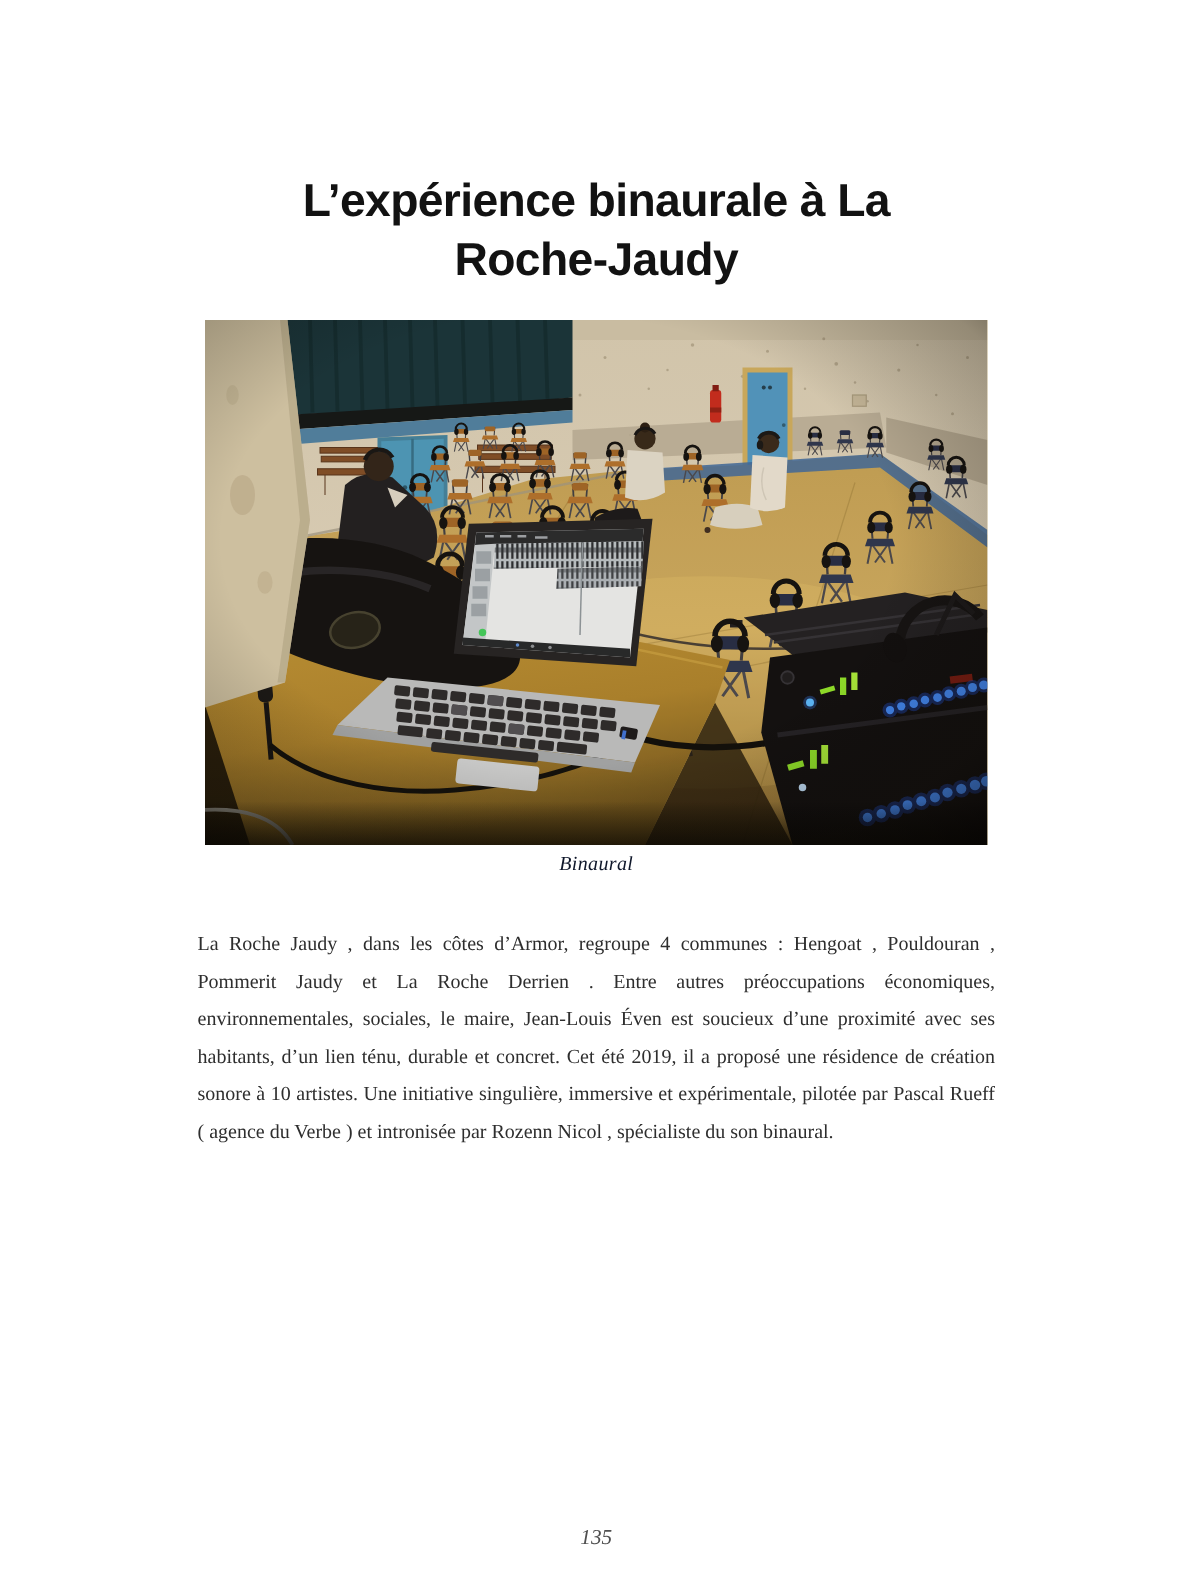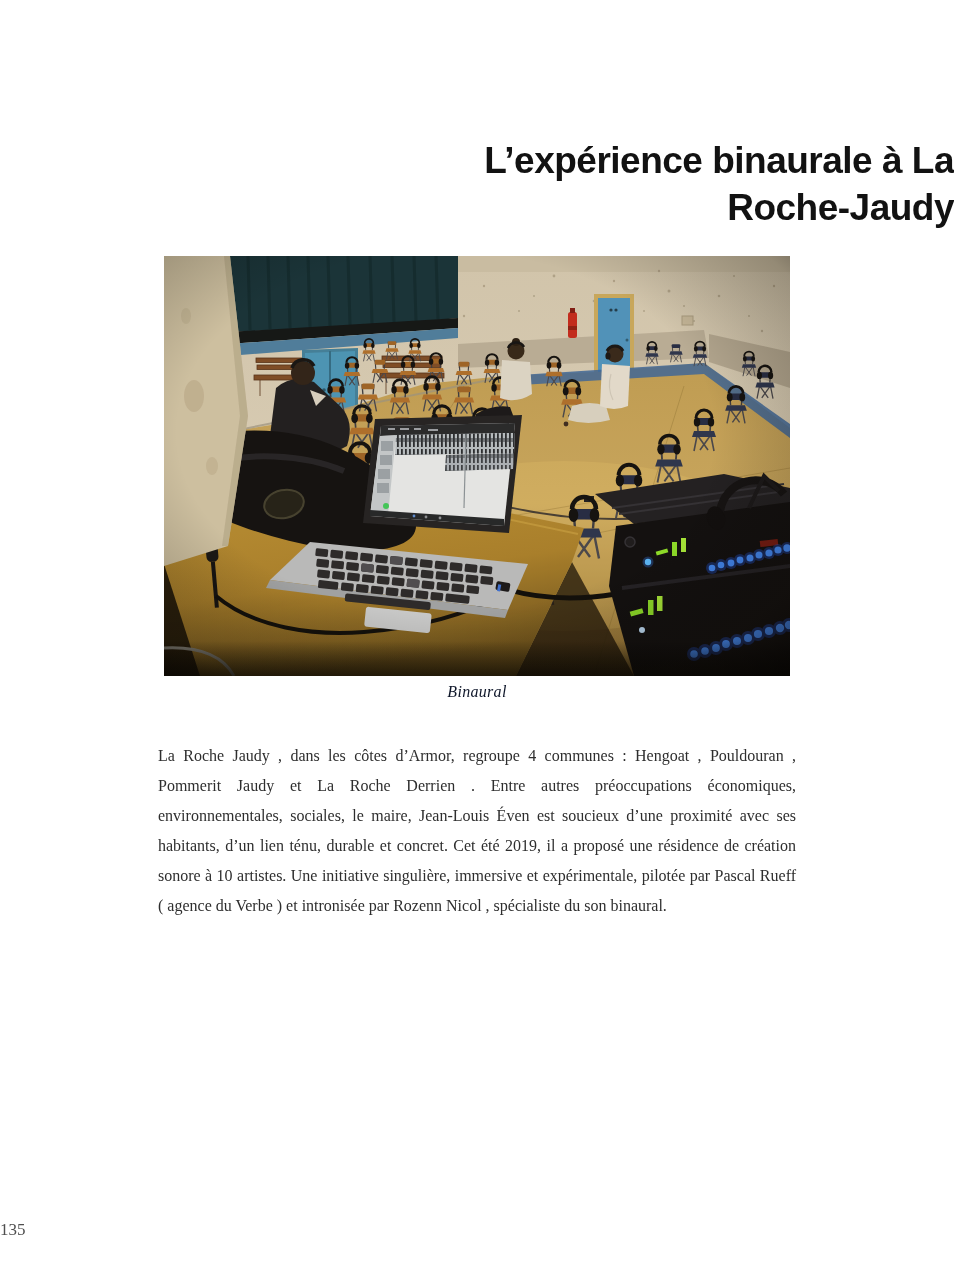--- a/index.html
+++ b/index.html
@@ -1,31 +1,31 @@
 <!DOCTYPE html>
 <html><head>
 <meta charset="utf-8">
 <style>
   html,body{margin:0;padding:0;background:#ffffff;}
   .page{position:relative;width:954px;height:1276px;background:#ffffff;overflow:hidden;
         font-family:"Liberation Serif",serif;}
   .content{width:638px;margin:0 auto;}
-  .title{padding-top:112px;text-align:right;color:#121212;
+  .title{padding-top:112px;text-align:center;color:#121212;
          font-family:"Liberation Sans",sans-serif;font-weight:700;
          font-size:37px;line-height:47px;letter-spacing:-0.5px;}
   .title span{display:block;}
   figure{margin:21px 0 0 0;padding:0;}
   .photo-frame{width:626px;height:420px;margin:0 auto;overflow:hidden;background:#c9b98f;}
   .photo-frame svg{display:block;}
   figcaption{margin-top:7px;text-align:center;font-style:italic;
              font-size:16px;color:#0f172a;letter-spacing:0.3px;}
   .body-text{margin-top:40px;font-size:16px;line-height:30px;color:#2e2e2e;
              text-align:justify;}
-  .page-number{position:absolute;bottom:36px;left:0;width:100%;text-align:left;
-               font-size:17px;color:#4f4f4f;}
+  .page-number{position:absolute;bottom:36px;left:0;width:100%;text-align:center;
+               font-size:17px;color:#4f4f4f;font-style:italic;}
 </style>
 </head>
 <body>
 
 <div class="page">
 
   <h1 class="title">
     <span>L’expérience binaurale à La</span>
     <span>Roche-Jaudy</span>
   </h1>

